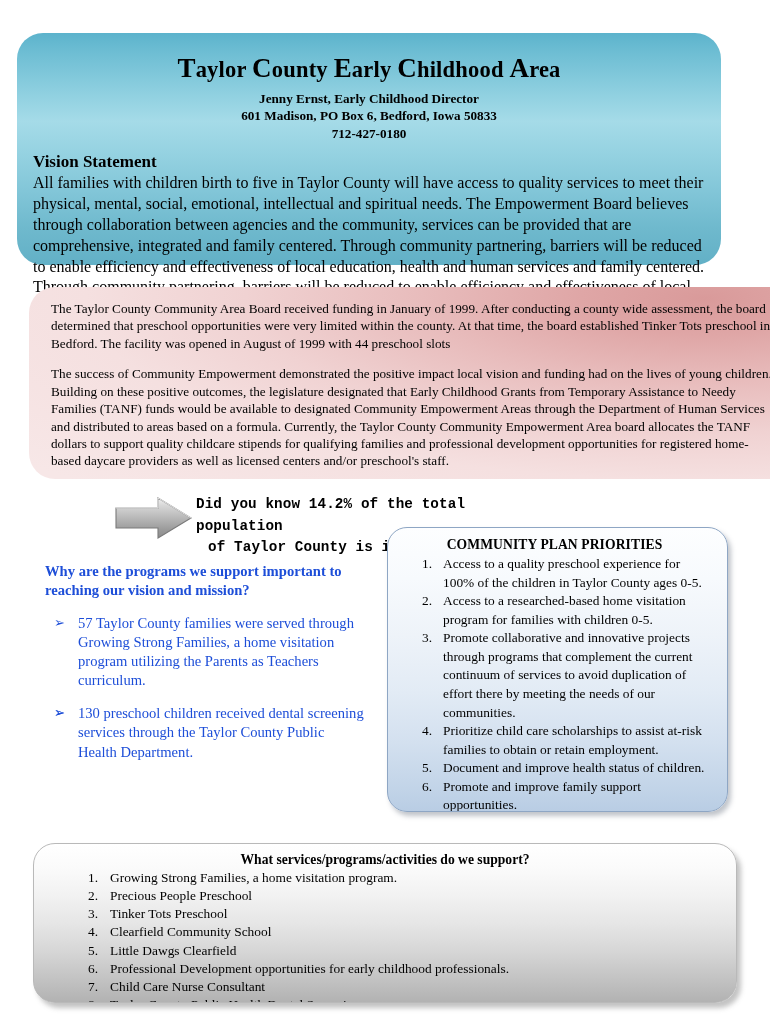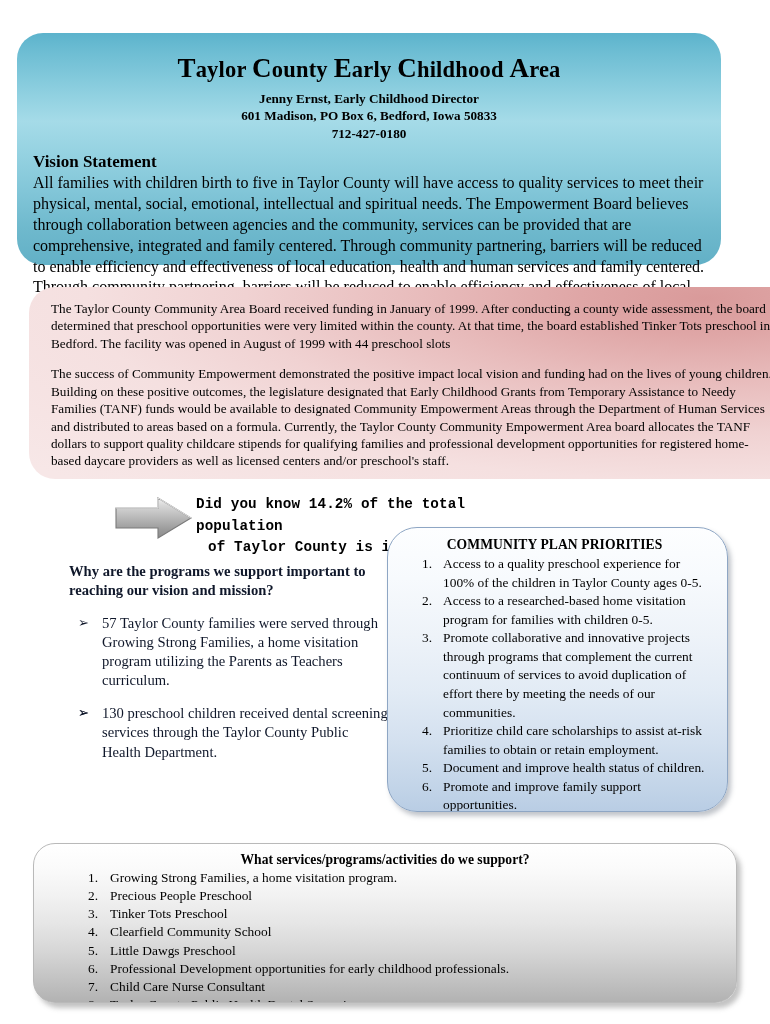--- a/index.html
+++ b/index.html
@@ -114,24 +114,24 @@
     font-weight: bold;
     line-height: 1.52;
     color: #000000;
     letter-spacing: 0.1px;
   }
   .callout-text .l2 { padding-left: 12px; display: block; }
 
   
   .left-col {
     position: absolute;
-    left: 69px;
+    left: 45px;
     top: 562px;
     width: 320px;
-    color: #0f172a;
+    color: #1d4ed8;
   }
   .left-head {
     font-size: 14.6px;
     font-weight: bold;
     line-height: 1.30;
     margin-bottom: 14px;
   }
   .left-list {
     margin: 0;
     padding: 0;
@@ -154,21 +154,21 @@
   }
 
   
   .priorities-box {
     position: absolute;
     left: 387px;
     top: 527px;
     width: 341px;
     height: 285px;
     box-sizing: border-box;
-    border-radius: 30px;
+    border-radius: 20px;
     border: 1.2px solid #8ea6c4;
     background: linear-gradient(180deg,
         #fdfeff 0%,
         #f7fafd 18%,
         #eef3f9 38%,
         #e2ebf5 58%,
         #d3e0ef 76%,
         #c2d4e8 92%,
         #b9cde4 100%);
     box-shadow: 3px 4px 5px rgba(90,100,115,0.38);
@@ -357,21 +357,21 @@
     <li>
       <span class="num">3.</span>
       <span>Tinker Tots Preschool</span>
     </li>
     <li>
       <span class="num">4.</span>
       <span>Clearfield Community School</span>
     </li>
     <li>
       <span class="num">5.</span>
-      <span>Little Dawgs Preschool</span>
+      <span>Little Dawgs Clearfield</span>
     </li>
     <li>
       <span class="num">6.</span>
       <span>Professional Development opportunities for early childhood professionals.</span>
     </li>
     <li>
       <span class="num">7.</span>
       <span>Child Care Nurse Consultant</span>
     </li>
     <li>

